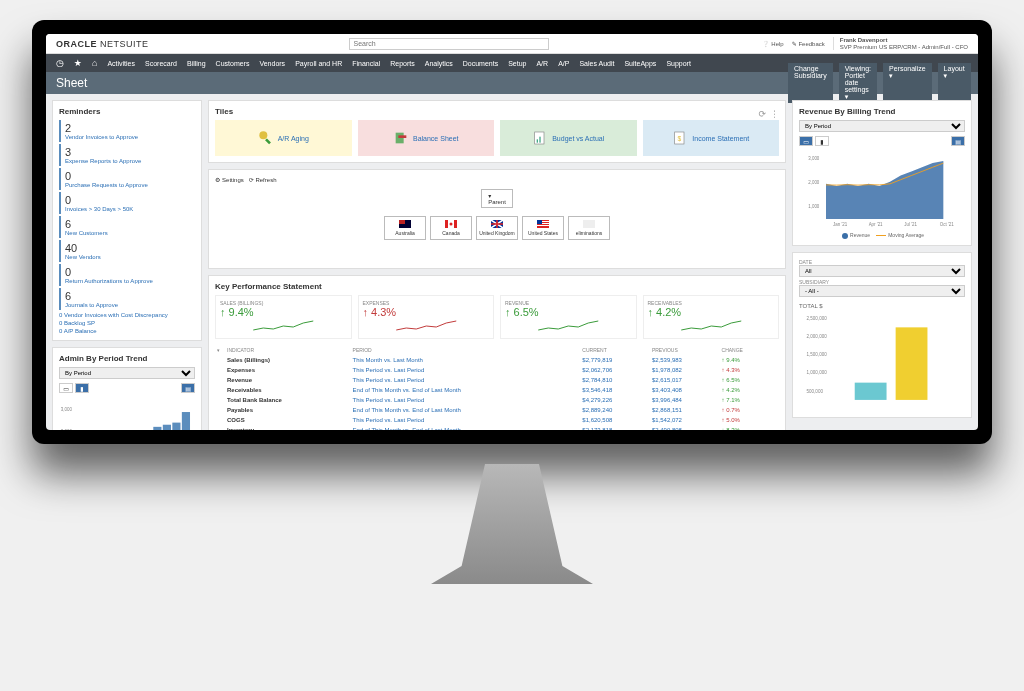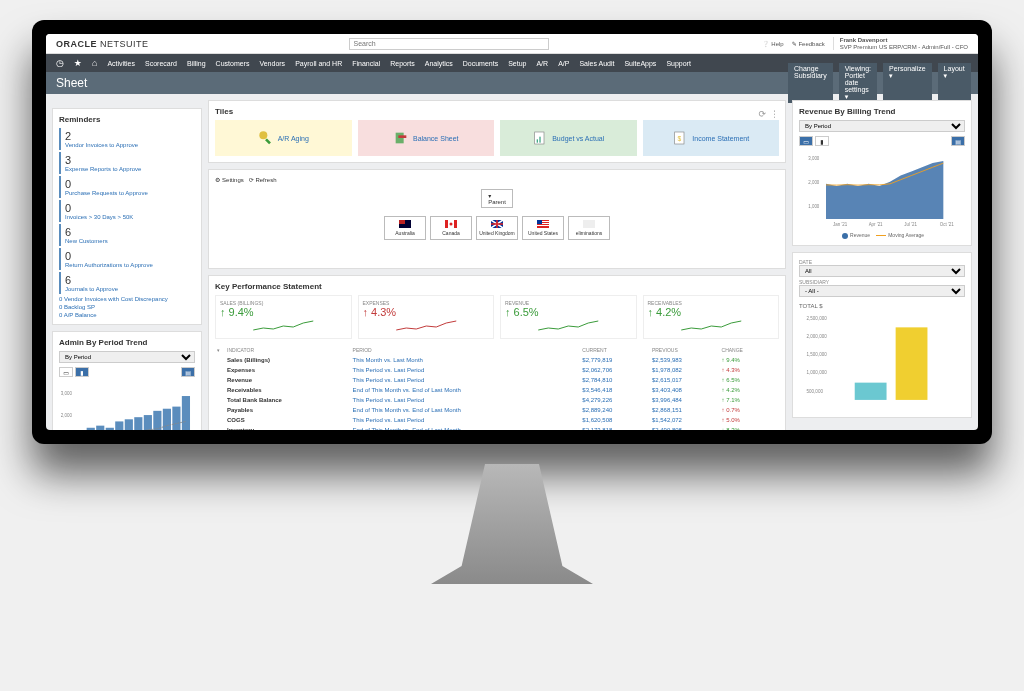--- a/index.html
+++ b/index.html
@@ -20,21 +20,21 @@
 .menubar span{cursor:pointer;}
 .menubar .ico{font-size:9px;}
 
 .subhead{background:#5b6b78;color:#fff;display:flex;align-items:center;padding:4px 10px;height:22px;}
 .subhead h1{font-size:12px;font-weight:normal;}
 .subhead .right{margin-left:auto;display:flex;gap:6px;font-size:7px;}
 .subhead .right span{background:#4a5a67;padding:2px 6px;cursor:pointer;}
 
 .content{flex:1;display:flex;gap:6px;padding:6px;overflow:hidden;}
 .col{display:flex;flex-direction:column;gap:6px;}
-.left{width:150px;margin-top:8px;}
+.left{width:150px;}
 .mid{flex:1;}
 .right{width:180px;}
 
 .card{background:#fff;border:1px solid #ddd;padding:6px;}
 .card h3{font-size:8px;font-weight:bold;margin-bottom:4px;}
 .cardhead{display:flex;align-items:center;gap:10px;}
 .cardhead .ctrl{margin-left:auto;color:#999;font-size:9px;cursor:pointer;display:flex;gap:4px;}
 
 .reminder{border-left:2px solid #5b8dbd;padding:2px 0 2px 4px;margin-bottom:2px;}
 .reminder .n{font-size:11px;color:#333;}
@@ -157,20 +157,24 @@
                 <div class="n">0</div>
                 <div class="lbl">Purchase Requests to Approve</div>
               </div>
               <div class="reminder">
                 <div class="n">0</div>
                 <div class="lbl">Invoices &gt; 30 Days &gt; 50K</div>
               </div>
               <div class="reminder">
                 <div class="n">6</div>
                 <div class="lbl">New Customers</div>
+              </div>
+              <div class="reminder">
+                <div class="n">40</div>
+                <div class="lbl">New Vendors</div>
               </div>
               <div class="reminder">
                 <div class="n">0</div>
                 <div class="lbl">Return Authorizations to Approve</div>
               </div>
               <div class="reminder">
                 <div class="n">6</div>
                 <div class="lbl">Journals to Approve</div>
               </div>
             </div>

